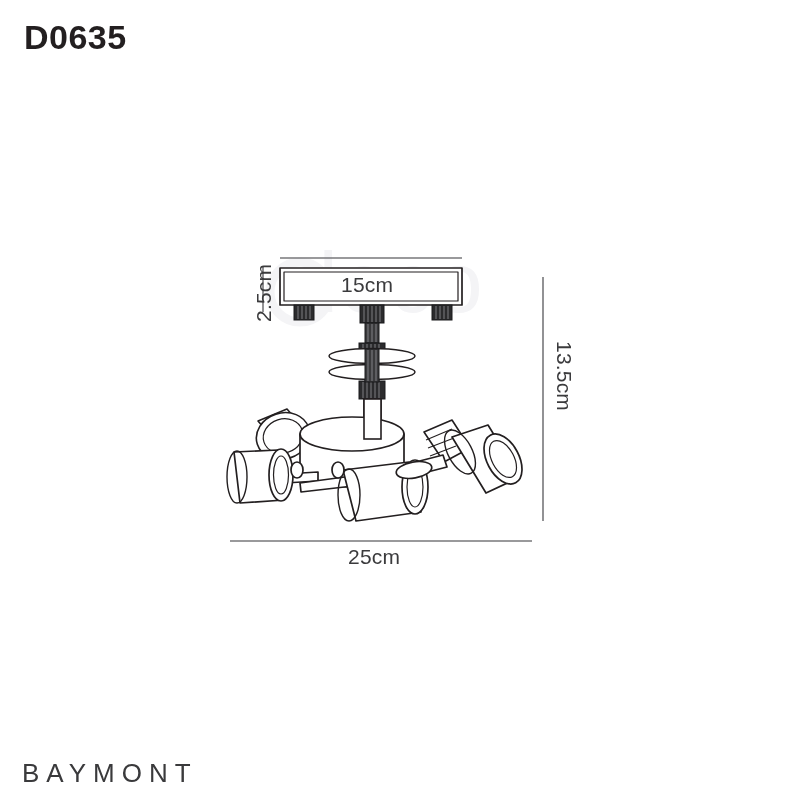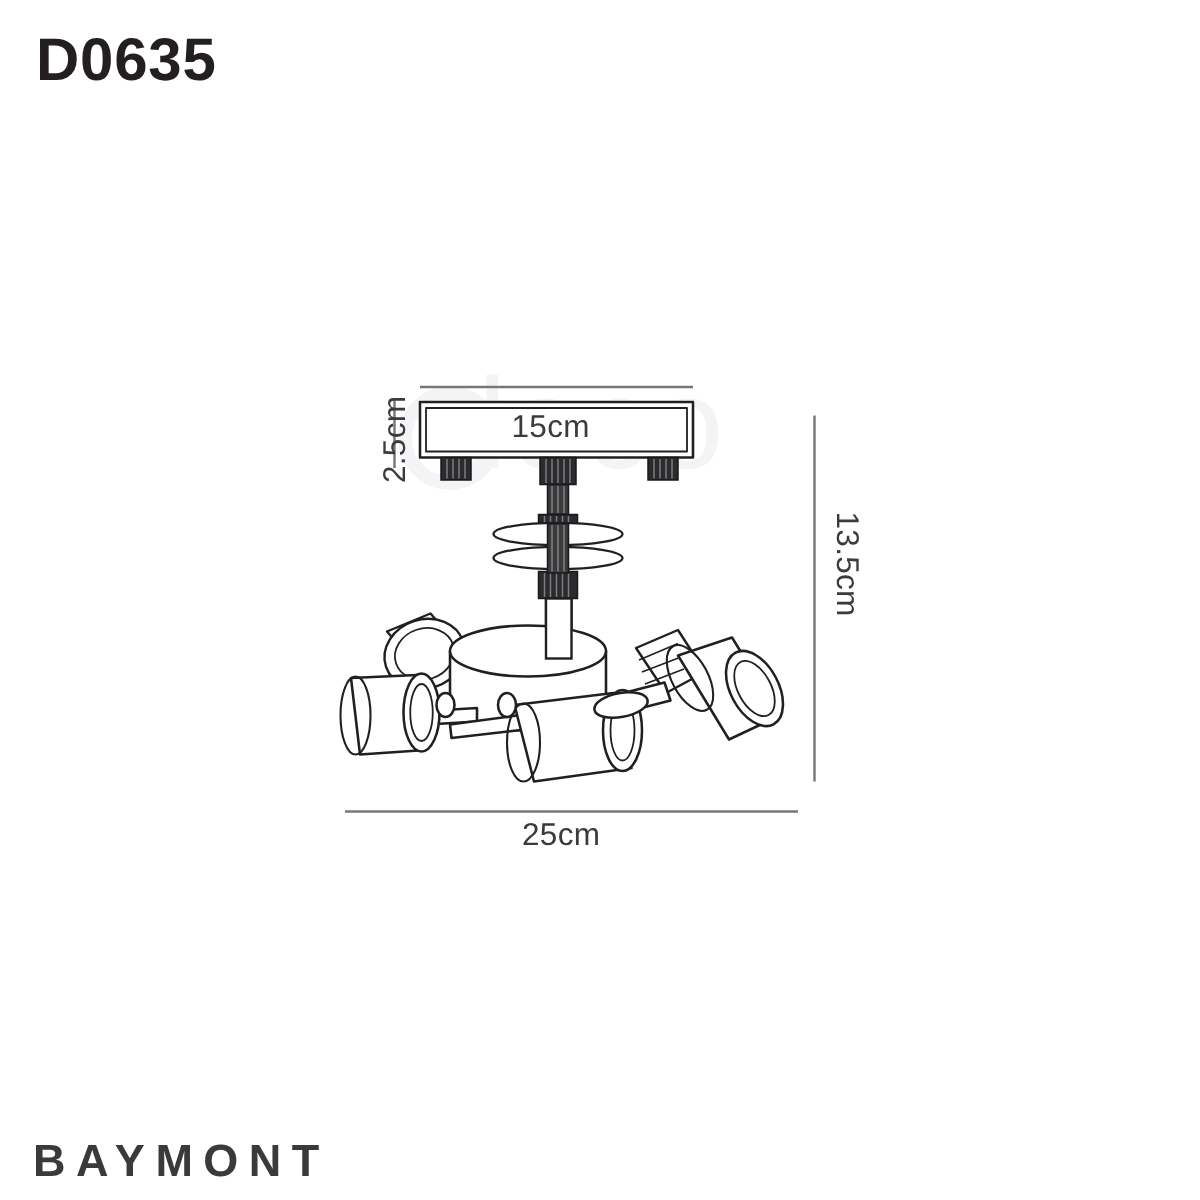--- a/index.html
+++ b/index.html
@@ -13,33 +13,33 @@
     position: relative;
     font-family: "Liberation Sans", sans-serif;
     color: #231f20;
     overflow: hidden;
   }
 
   #product-code {
     position: absolute;
     left: 24px;
     top: 20px;
-    font-size: 40px;
+    font-size: 34px;
     font-weight: 700;
     letter-spacing: 0.5px;
     color: #231f20;
     line-height: 1;
   }
 
   #brand-logo {
     position: absolute;
     left: 22px;
     top: 760px;
-    font-size: 30px;
-    font-weight: 700;
+    font-size: 26px;
+    font-weight: 400;
     letter-spacing: 7px;
     color: #3a3a3c;
     line-height: 1;
   }
 
   #drawing-stage {
     position: absolute;
     left: 0;
     top: 0;
     width: 800px;

